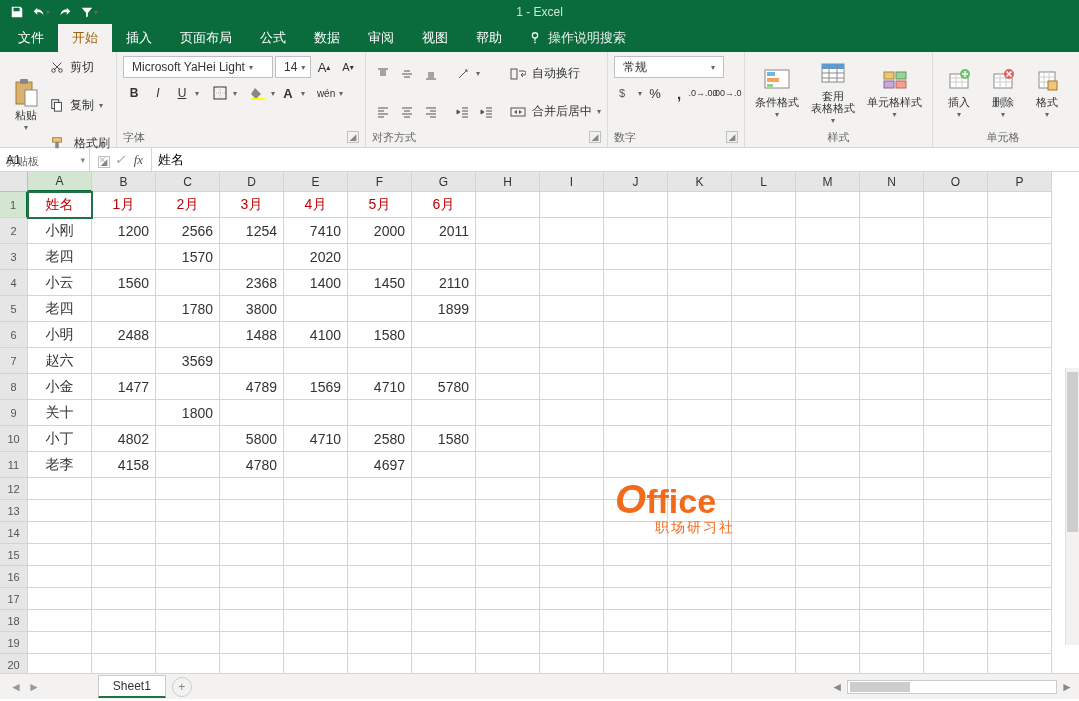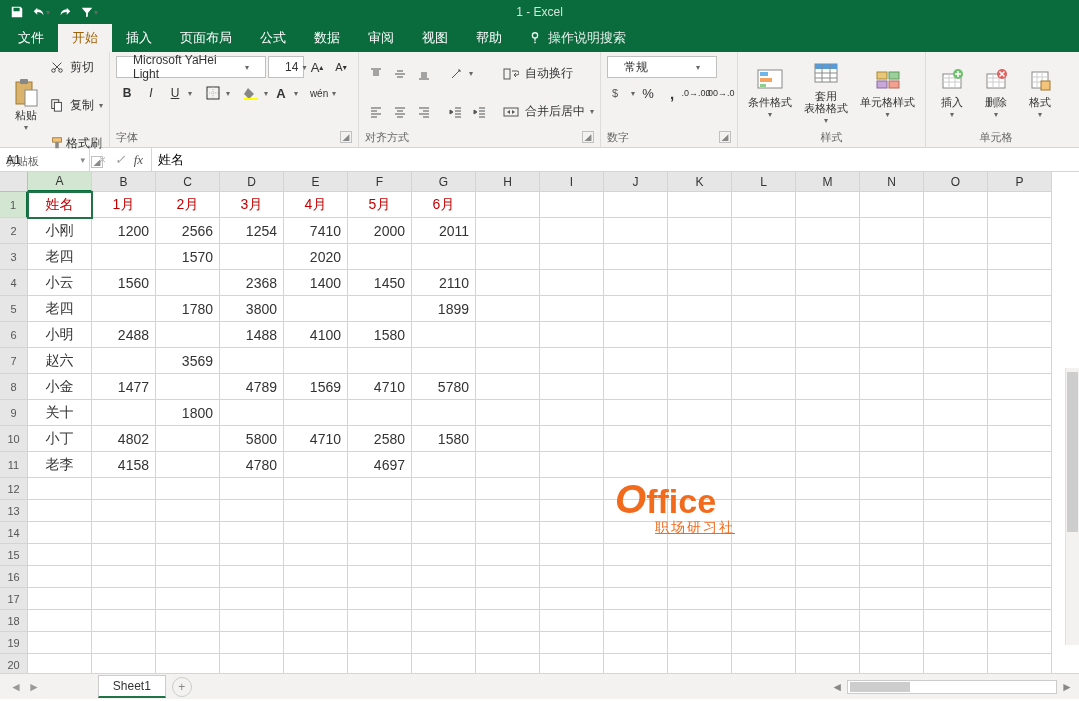--- a/index.html
+++ b/index.html
@@ -21,21 +21,21 @@
   .ribbon { background:#f3f2f1; border-bottom:1px solid #d5d5d5; height:96px; display:flex; }
   .group { border-right:1px solid #dcdcdc; padding:4px 6px 2px 6px; display:flex; flex-direction:column; align-items:center; position:relative;}
   .group .body { flex:1; display:flex; align-items:center; gap:4px;}
   .group .label { font-size:11px; color:#666; height:16px; display:flex; align-items:center; gap:2px; width:100%; justify-content:center;}
   .group .label .dlg { font-size:9px; color:#888; width:12px; height:12px; border:1px solid #c0c0c0; display:flex; align-items:center; justify-content:center; margin-left:auto; cursor:pointer;}
   .big-btn { display:flex; flex-direction:column; align-items:center; gap:2px; padding:2px 4px; cursor:pointer; min-width:40px;justify-content:center;}
   .big-btn .ic { width:28px; height:28px; display:flex; align-items:center;justify-content:center;}
   .big-btn .cap { font-size:11px; text-align:center; line-height:12px;}
   .row { display:flex; align-items:center; gap:2px; height:22px;}
   .mini { width:22px; height:22px; display:flex; align-items:center; justify-content:center; cursor:pointer; border-radius:2px;}
-  .combo { height:22px; border:1px solid #c0c0c0; background:#fff; display:flex; align-items:center; padding:0 16px; gap:4px; cursor:pointer;}
+  .combo { height:22px; border:1px solid #c0c0c0; background:#fff; display:flex; align-items:center; padding:0 8px; gap:4px; cursor:pointer;}
   .combo .dd { font-size:8px; color:#666;}
   .stack {display:flex;flex-direction:column;gap:16px;}
   svg { display:block; }
   
   .fbar { height:24px; border-bottom:1px solid #d5d5d5; display:flex; align-items:stretch; background:#fff;}
   .namebox { width:90px; border-right:1px solid #d5d5d5; display:flex; align-items:center; padding:0 6px; font-size:12px; position:relative;}
   .namebox .dd { position:absolute; right:4px; font-size:9px; color:#888; cursor:pointer;}
   .fbar .btns { display:flex; align-items:center; gap:8px; padding:0 8px; border-right:1px solid #d5d5d5; color:#a0a0a0; font-style:italic;}
   .fbar .btns span { cursor:pointer; font-family:"Times New Roman",serif; font-size:13px;}
   .fbar .btns .fx { font-style:italic; color:#555;}
@@ -51,21 +51,21 @@
   .rowhdr.sel { background:#d2e6d2; border-right:2px solid #0a6b3d;}
   .drow { height:26px; }
   .cell { background:#fff; justify-content:flex-end; padding:0 6px; font-size:14px; font-family:"Microsoft YaHei Light","Microsoft YaHei",sans-serif;}
   .cell.th { color:#c00000; justify-content:center;}
   .cell.name { justify-content:center; }
   .cell.active { outline:2px solid #217346; outline-offset:-1px; z-index:2; position:relative;}
   
   .watermark { position:absolute; left:615px; top:310px; pointer-events:none; }
   .watermark .o { font-size:40px; font-weight:bold; color:#f26a1b; font-style:italic; line-height:0.8;}
   .watermark .ffice { font-size:34px; font-weight:bold; color:#f26a1b; }
-  .watermark .sub { font-size:14px; color:#f26a1b; letter-spacing:2px; padding-left:40px; margin-top:-2px;text-decoration:underline;}
+  .watermark .sub { font-size:14px; color:#f26a1b; letter-spacing:2px; padding-left:40px; margin-top:-2px;}
   
   .sheettabs { height:26px; display:flex; align-items:center; border-top:1px solid #d5d5d5; background:#f3f2f1;}
   .sheettabs .nav { display:flex; gap:6px; padding:0 10px; color:#999;}
   .sheettabs .tabitem { padding:3px 14px; background:#fff; border:1px solid #ccc; border-bottom:2px solid #217346; font-size:12px; cursor:pointer;margin-left:48px;}
   .sheettabs .addsh { width:20px;height:20px;border:1px solid #ccc;border-radius:10px;display:flex;align-items:center;justify-content:center;color:#888;margin-left:6px;cursor:pointer;}
   .hscroll { flex:1; display:flex; justify-content:flex-end; align-items:center; padding-right:6px;}
   .hscroll .track { width:210px; height:14px; background:#fff; border:1px solid #ccc; position:relative;}
   .hscroll .thumb { position:absolute; left:2px; top:1px; height:10px; width:60px; background:#cdcdcd;}
   .vscroll { position:absolute; right:0; top:196px; bottom:28px; width:14px; background:#f3f2f1; border-left:1px solid #e0e0e0;}
   .vscroll .thumb { position:absolute; left:1px; top:4px; width:11px; height:160px; background:#cdcdcd;}
@@ -152,21 +152,21 @@
               <rect x="5" y="5" width="8" height="10" fill="#fff" stroke="#333"></rect>
             </svg>
             <span style="margin-left:4px">复制</span>
             <span class="tri" style="margin-left:3px">▾</span>
           </div>
         <div class="row">
             <svg width="14" height="14" viewBox="0 0 16 16">
               <rect x="3" y="2" width="10" height="5" fill="#f4c47a" stroke="#a07830"></rect>
               <rect x="6" y="7" width="4" height="7" fill="#888"></rect>
             </svg>
-            <span style="margin-left:0">格式刷</span>
+            <span style="margin-left:8px">格式刷</span>
           </div>
       </div>
     </div>
     <div class="label">
         <span>剪贴板</span>
         <span class="dlg">◢</span>
       </div>
   </div>
 
   <div class="group">

